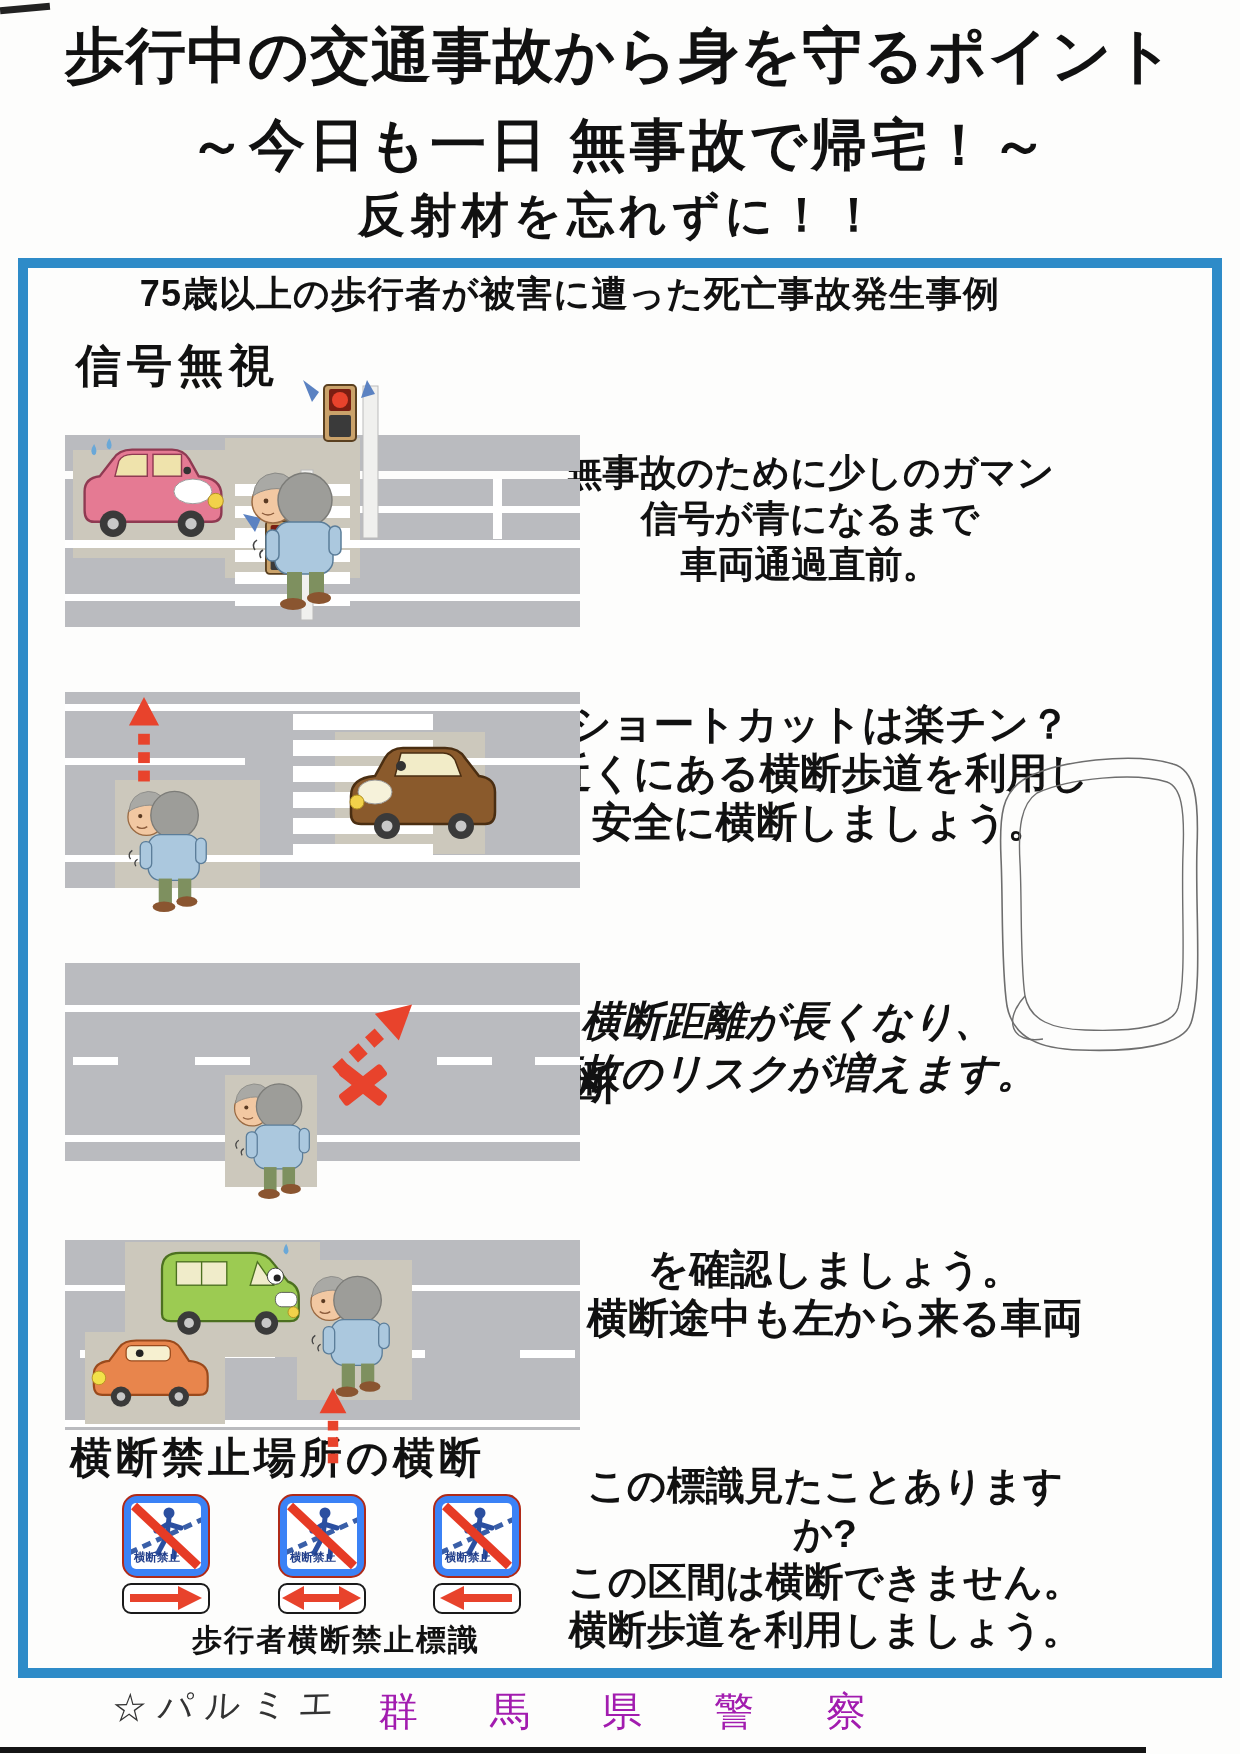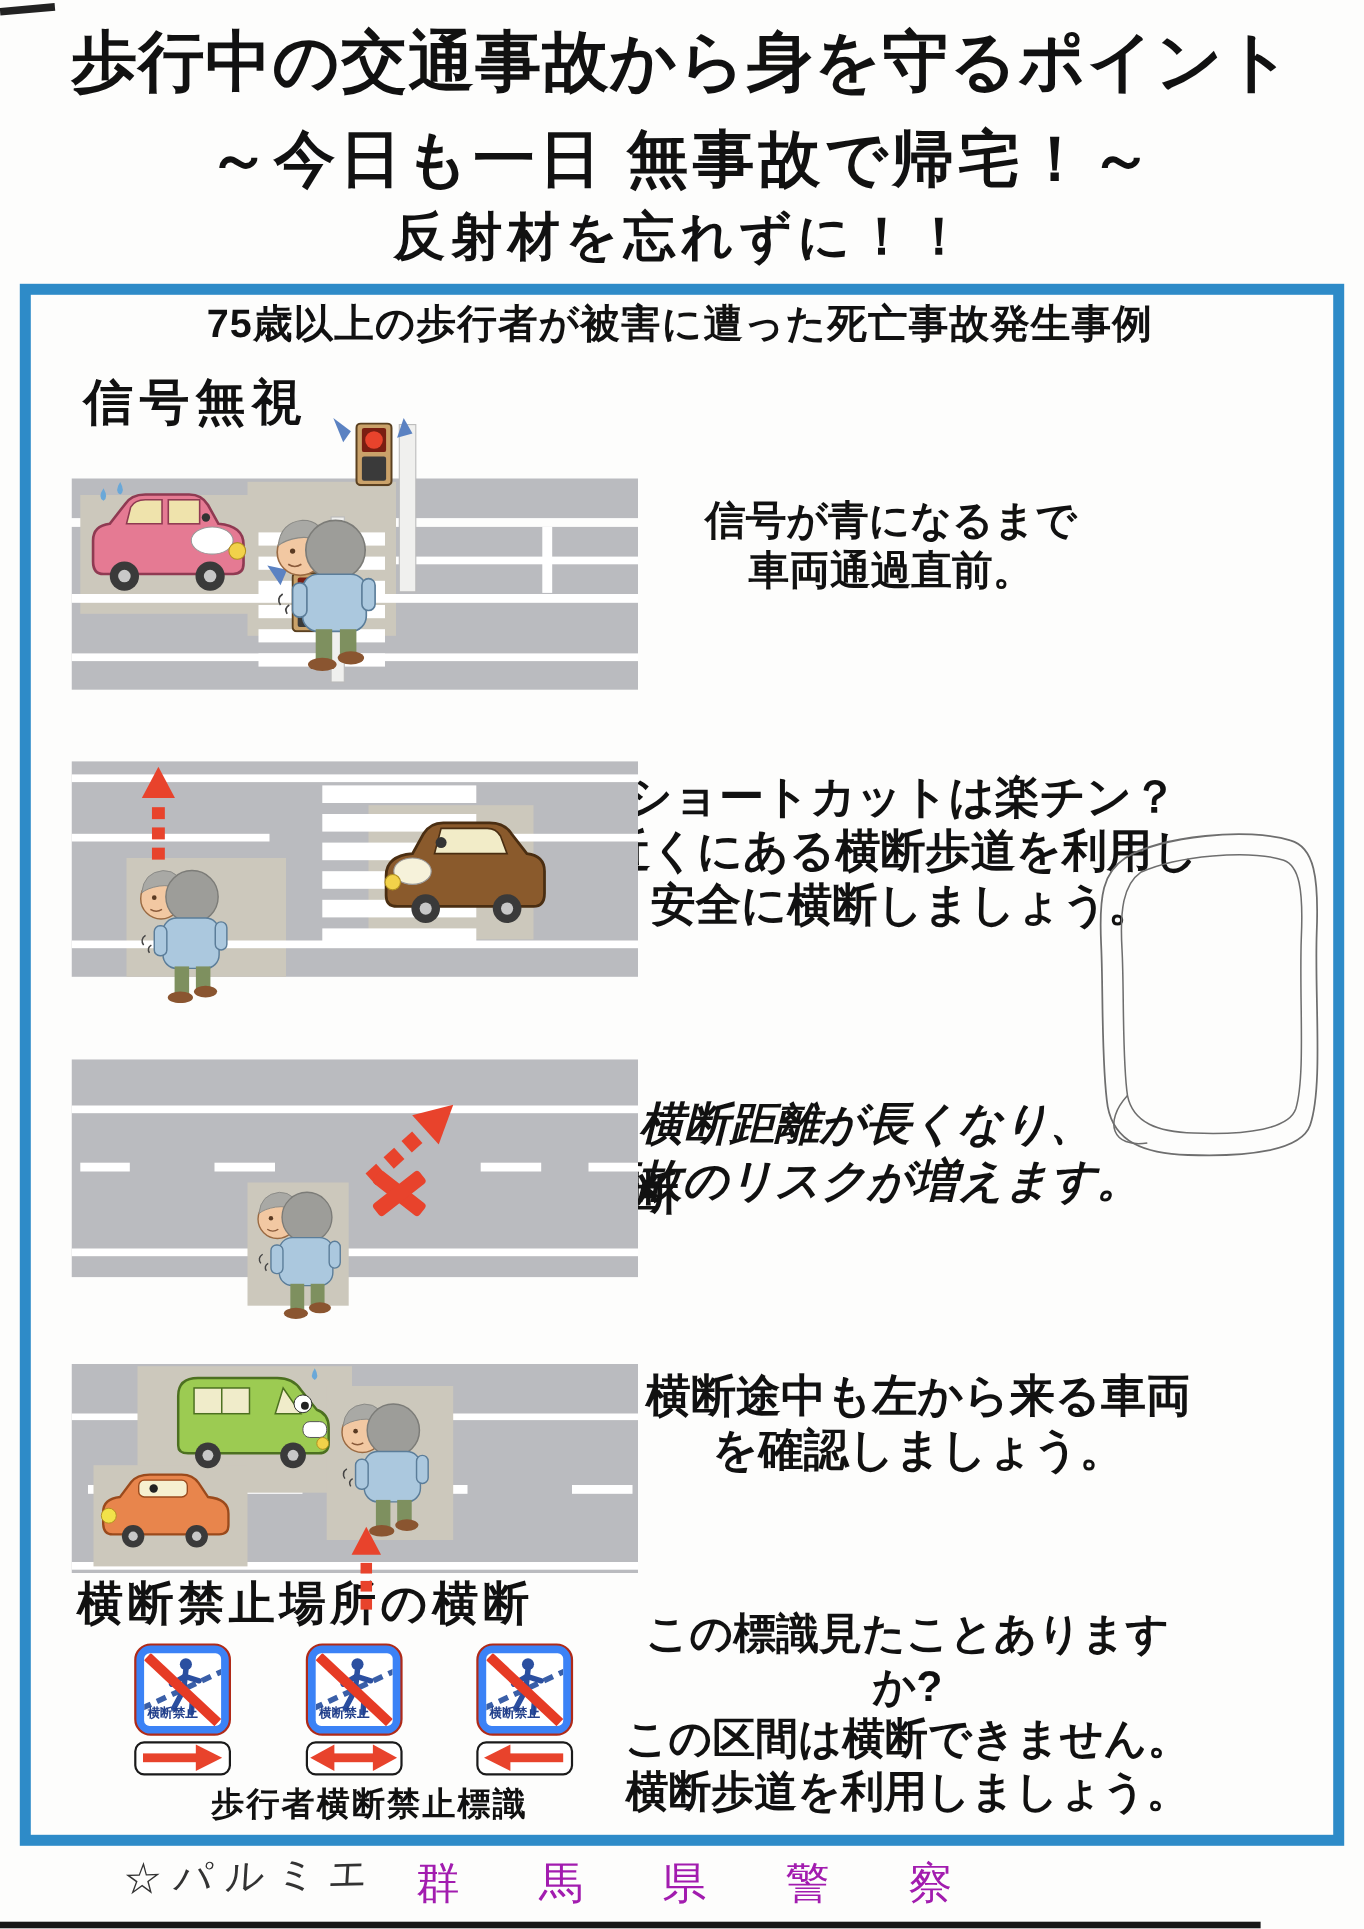--- a/index.html
+++ b/index.html
@@ -12,21 +12,21 @@
   .t1,.t2,.t3{position:absolute;left:0;width:100%;text-align:center;font-weight:900;white-space:nowrap;}
   .t1{top:16px;font-size:60px;letter-spacing:1px;}
   .t2{top:108px;font-size:56px;letter-spacing:4px;}
   .t3{top:184px;font-size:47px;letter-spacing:5px;}
   .panel{
     position:absolute;left:18px;top:258px;width:1184px;height:1400px;
     border:10px solid #2e8bc8;background:transparent;
   }
   .panel-header{
     position:absolute;left:0;top:270px;width:1140px;text-align:center;
-    font-size:36px;font-weight:900;letter-spacing:1px;white-space:nowrap;margin-left:48px;
+    font-size:36px;font-weight:900;letter-spacing:1px;white-space:nowrap;
   }
   .sec-label{position:absolute;font-weight:900;letter-spacing:6px;white-space:nowrap;font-size:45px;}
   .advice{position:absolute;width:620px;text-align:center;font-weight:700;white-space:nowrap;}
   .advice div{width:100%;}
   .illus{position:absolute;}
   .sign-unit{position:absolute;width:88px;}
   .sign-board{
     position:relative;width:88px;height:84px;background:#3b82f6;
     border-radius:15px;border:2px solid #b02a18;box-sizing:border-box;
   }
@@ -103,35 +103,36 @@
   <div class="panel"></div>
   <div class="panel-header">75歳以上の歩行者が被害に遭った死亡事故発生事例</div>
 
   <div class="sec-label" style="left:76px;top:336px;">信号無視</div>
   <div class="sec-label" style="left:76px;top:570px;">横断歩道付近の横断</div>
   <div class="sec-label" style="left:78px;top:804px;">斜め横断</div>
   <div class="sec-label" style="left:68px;top:1056px;font-size:42px;letter-spacing:4px;">車両通過直前・直後の横断</div>
   <div class="sec-label" style="left:70px;top:1430px;font-size:42px;letter-spacing:4px;">横断禁止場所の横断</div>
 
   <div class="advice" style="left:500px;top:450px;font-size:37px;line-height:46px;">
+    <div>無事故のために少しのガマン</div>
     <div>信号が青になるまで</div>
     <div>車両通過直前。</div>
   </div>
   <div class="advice" style="left:510px;top:700px;font-size:41px;line-height:49px;">
     <div>ショートカットは楽チン？</div>
     <div>近くにある横断歩道を利用し</div>
     <div>安全に横断しましょう。</div>
   </div>
   <div class="advice" style="left:478px;top:995px;font-size:41px;line-height:52px;font-style:italic;">
     <div>横断距離が長くなり、</div>
     <div>事故のリスクが増えます。</div>
   </div>
   <div class="advice" style="left:525px;top:1245px;font-size:41px;line-height:49px;">
+    <div>を確認しましょう。</div>
     <div>横断途中も左から来る車両</div>
-    <div>を確認しましょう。</div>
   </div>
   <div class="advice" style="left:515px;top:1462px;font-size:39px;line-height:48px;">
     <div>この標識見たことあります</div>
     <div>か?</div>
     <div>この区間は横断できません。</div>
     <div>横断歩道を利用しましょう。</div>
   </div>
 
   <svg class="illus" style="left:65px;top:380px;" width="515" height="250" viewBox="0 0 515 250">
     <rect x="0" y="55" width="515" height="36" fill="#babbbf"></rect>

